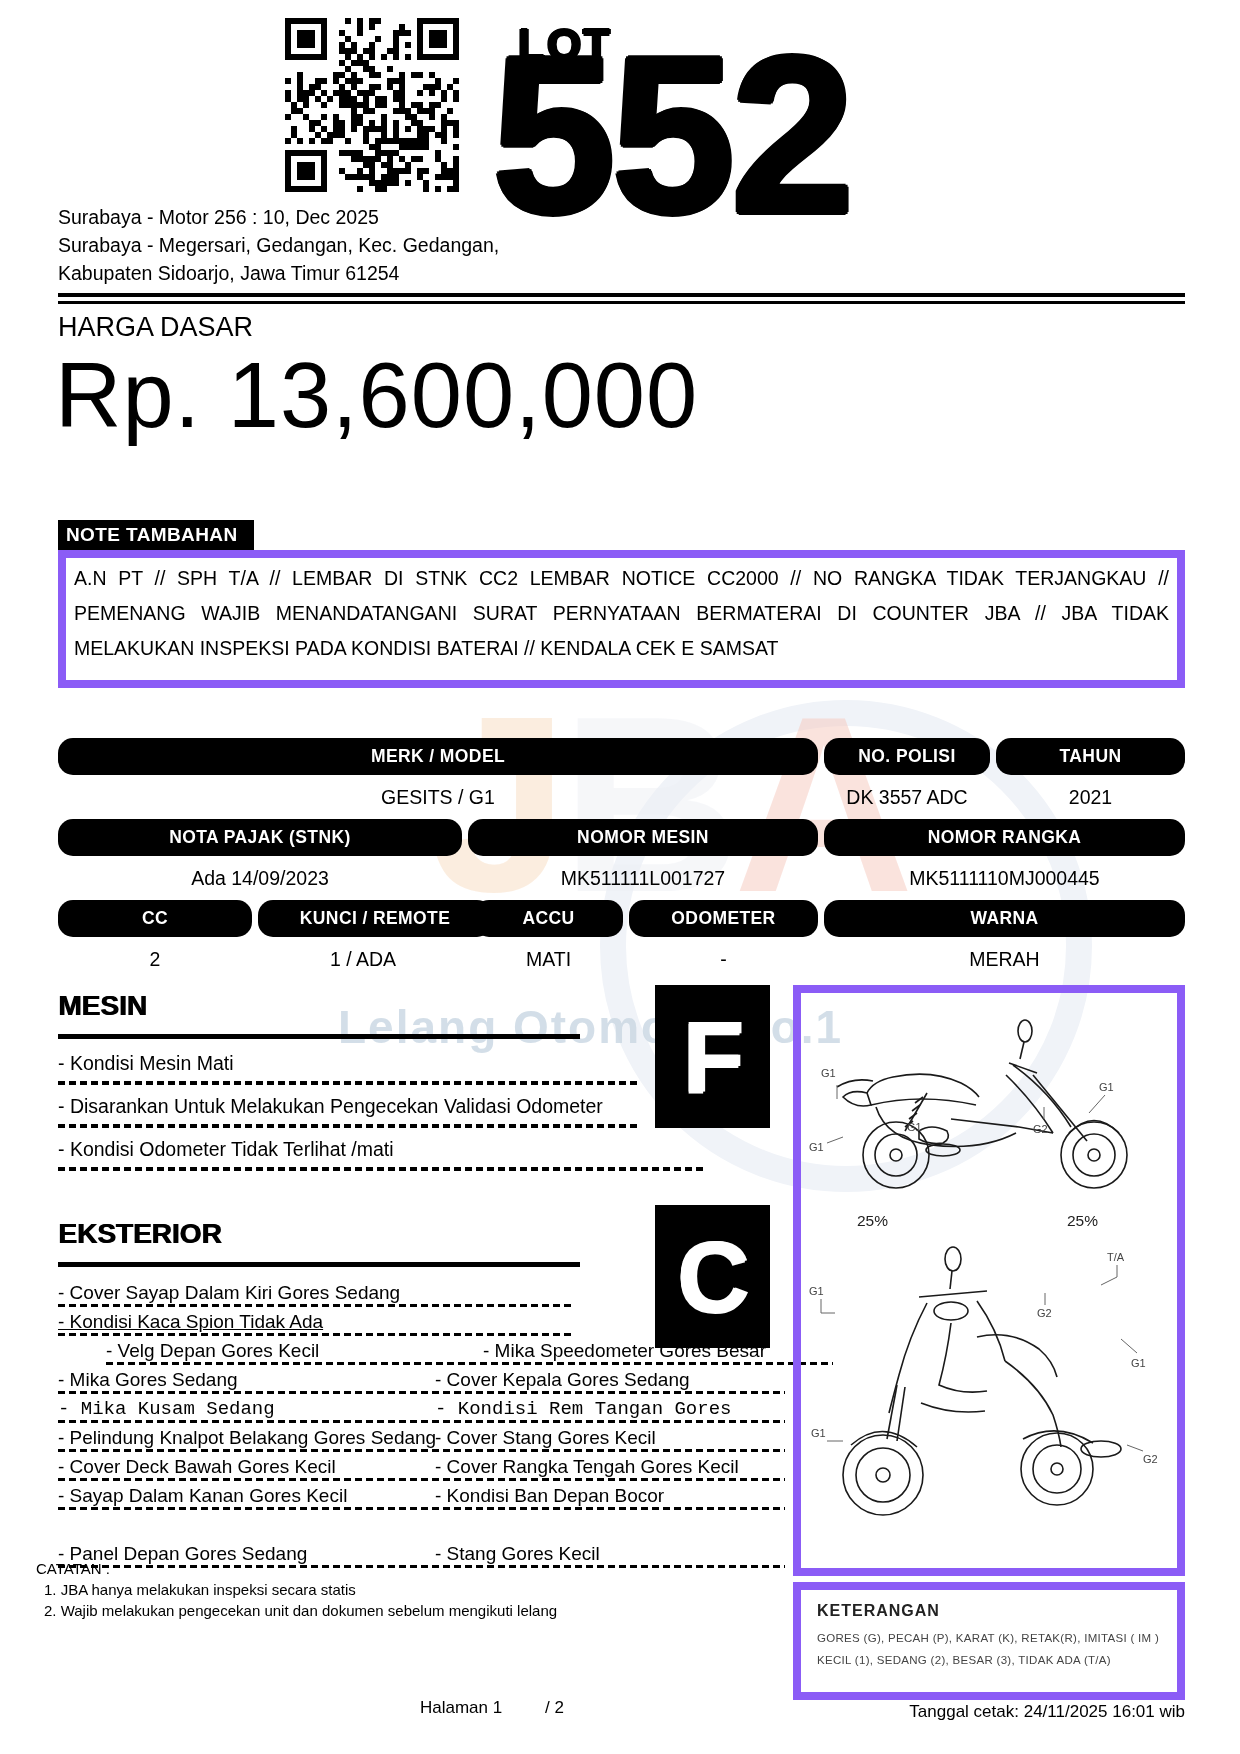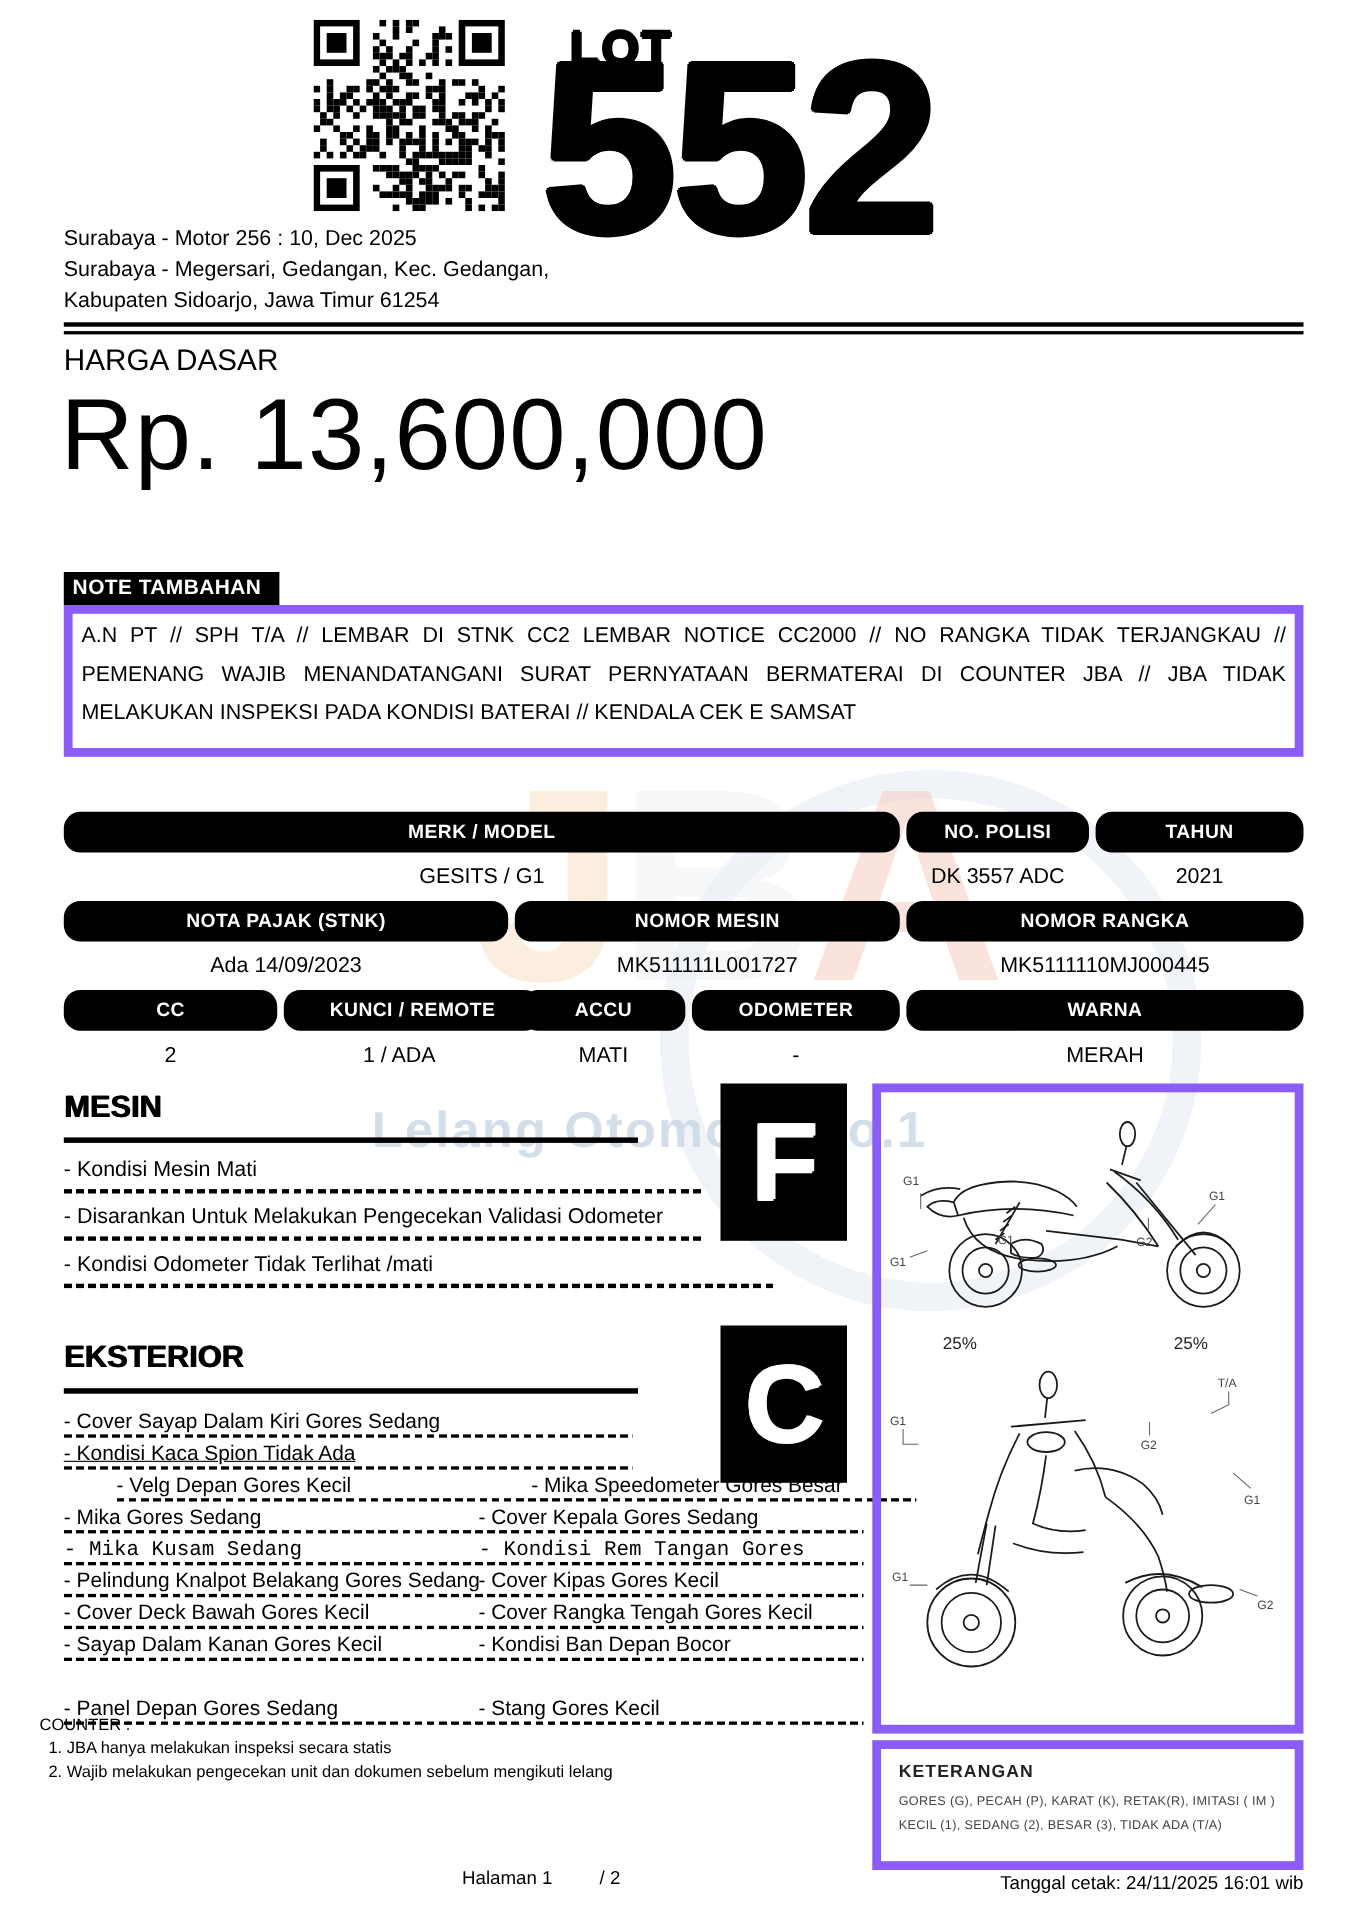--- a/index.html
+++ b/index.html
@@ -413,21 +413,21 @@
       <span>- Velg Depan Gores Kecil</span>
       <span class="e-col-r">- Mika Speedometer Gores Besar</span></div>
     <div class="e-row" style="left:58px;top:1367px;width:727px;">
       <span>- Mika Gores Sedang</span>
       <span class="e-col-r">- Cover Kepala Gores Sedang</span></div>
     <div class="e-row" style="left:58px;top:1396px;width:727px;font-family:Liberation Mono, monospace;">
       <span>- Mika Kusam Sedang</span>
       <span class="e-col-r">- Kondisi Rem Tangan Gores</span></div>
     <div class="e-row" style="left:58px;top:1425px;width:727px;">
       <span>- Pelindung Knalpot Belakang Gores Sedang</span>
-      <span class="e-col-r">- Cover Kipas Gores Kecil</span></div>
+      <span class="e-col-r">- Cover Stang Gores Kecil</span></div>
     <div class="e-row" style="left:58px;top:1454px;width:727px;">
       <span>- Cover Deck Bawah Gores Kecil</span>
       <span class="e-col-r">- Cover Rangka Tengah Gores Kecil</span></div>
     <div class="e-row" style="left:58px;top:1483px;width:727px;">
       <span>- Sayap Dalam Kanan Gores Kecil</span>
       <span class="e-col-r">- Kondisi Ban Depan Bocor</span></div>
     <div class="e-row" style="left:58px;top:1541px;width:727px;">
       <span>- Panel Depan Gores Sedang</span>
       <span class="e-col-r">- Stang Gores Kecil</span></div>
 
@@ -513,21 +513,21 @@
       </svg>
     </div>
 
     <div class="outline-box" style="left:793px;top:1582px;width:392px;height:118px;background:#fff;padding:12px 16px;">
       <div style="font-size:16px;font-weight:bold;letter-spacing:1px;color:#222;">KETERANGAN</div>
       <div style="font-size:11.5px;color:#444;letter-spacing:.3px;margin-top:12px;">GORES (G), PECAH (P), KARAT (K), RETAK(R), IMITASI ( IM )</div>
       <div style="font-size:11.5px;color:#444;letter-spacing:.3px;margin-top:10px;">KECIL (1), SEDANG (2), BESAR (3), TIDAK ADA (T/A)</div>
     </div>
 
     <div class="abs" style="left:36px;top:1558px;font-size:15px;line-height:21px;">
-      <div>COUNTER :</div>
+      <div>CATATAN :</div>
       <div style="padding-left:8px;">1. JBA hanya melakukan inspeksi secara statis</div>
       <div style="padding-left:8px;">2. Wajib melakukan pengecekan unit dan dokumen sebelum mengikuti lelang</div>
     </div>
 
     <div class="abs" style="left:420px;top:1698px;font-size:17px;">Halaman 1</div>
     <div class="abs" style="left:545px;top:1698px;font-size:17px;">/ 2</div>
     <div class="abs" style="left:790px;top:1702px;width:395px;font-size:17px;text-align:right;">Tanggal cetak: 24/11/2025 16:01 wib</div>
 
   </div>
 </div>

